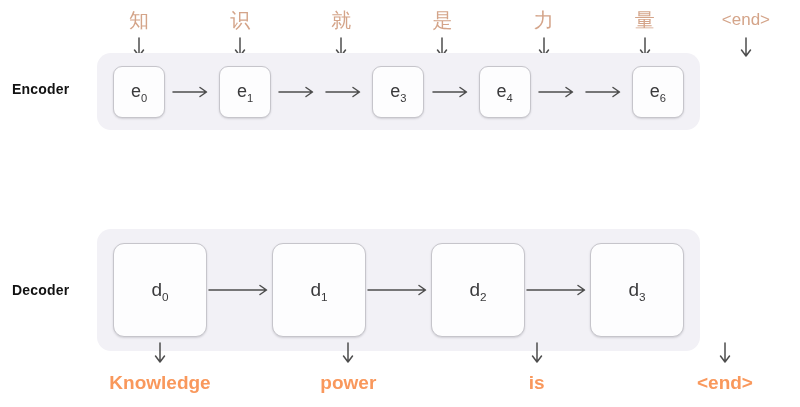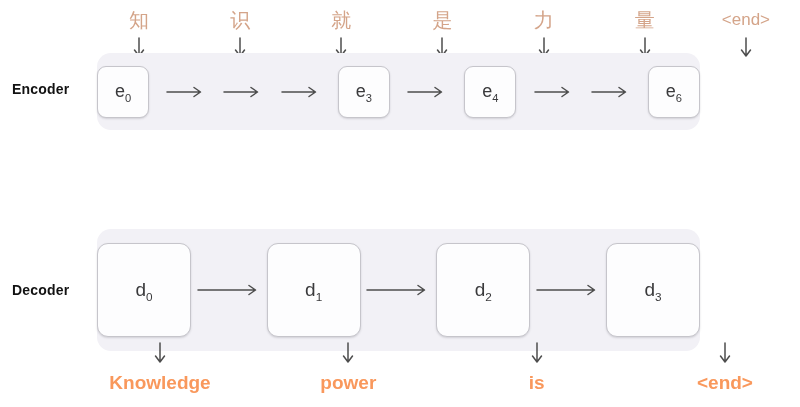--- a/index.html
+++ b/index.html
@@ -63,21 +63,21 @@
   
   .track{
     position:absolute;
     left:97px;
     width:603px;
     background:var(--container_bg);
     border-radius:14px;
     display:flex;
     justify-content:space-between;
     align-items:center;
-    padding:0 0;
+    padding:0 16px;
   }
   .encoder-track{top:53px;height:77px;}
   .decoder-track{top:229px;height:122px;}
 
   .cell-box{
     background:#fdfdfe;
     border:1px solid var(--box_border);
     display:flex;justify-content:center;align-items:center;
     color:var(--box_text);
     box-shadow:0 1px 2px rgba(60,60,70,.18);
@@ -157,20 +157,23 @@
 <div class="side-label enc-label">Encoder</div>
 <div class="track encoder-track">
   <div class="cell-box enc-box">
       <span><span>e</span><sub>0</sub></span>
     </div>
   <div class="arrow-cell">
       <svg width="40" height="12" viewBox="0 0 40 12">
         <path class="stroke" d="M1 6 H33 M28 1.5 L34.5 6 L28 10.5"></path>
       </svg>
     </div>
+  <div class="cell-box enc-box">
+      <span><span>e</span><sub>1</sub></span>
+    </div>
   <div class="arrow-cell">
       <svg width="40" height="12" viewBox="0 0 40 12">
         <path class="stroke" d="M1 6 H33 M28 1.5 L34.5 6 L28 10.5"></path>
       </svg>
     </div>
   <div class="arrow-cell">
       <svg width="40" height="12" viewBox="0 0 40 12">
         <path class="stroke" d="M1 6 H33 M28 1.5 L34.5 6 L28 10.5"></path>
       </svg>
     </div>

